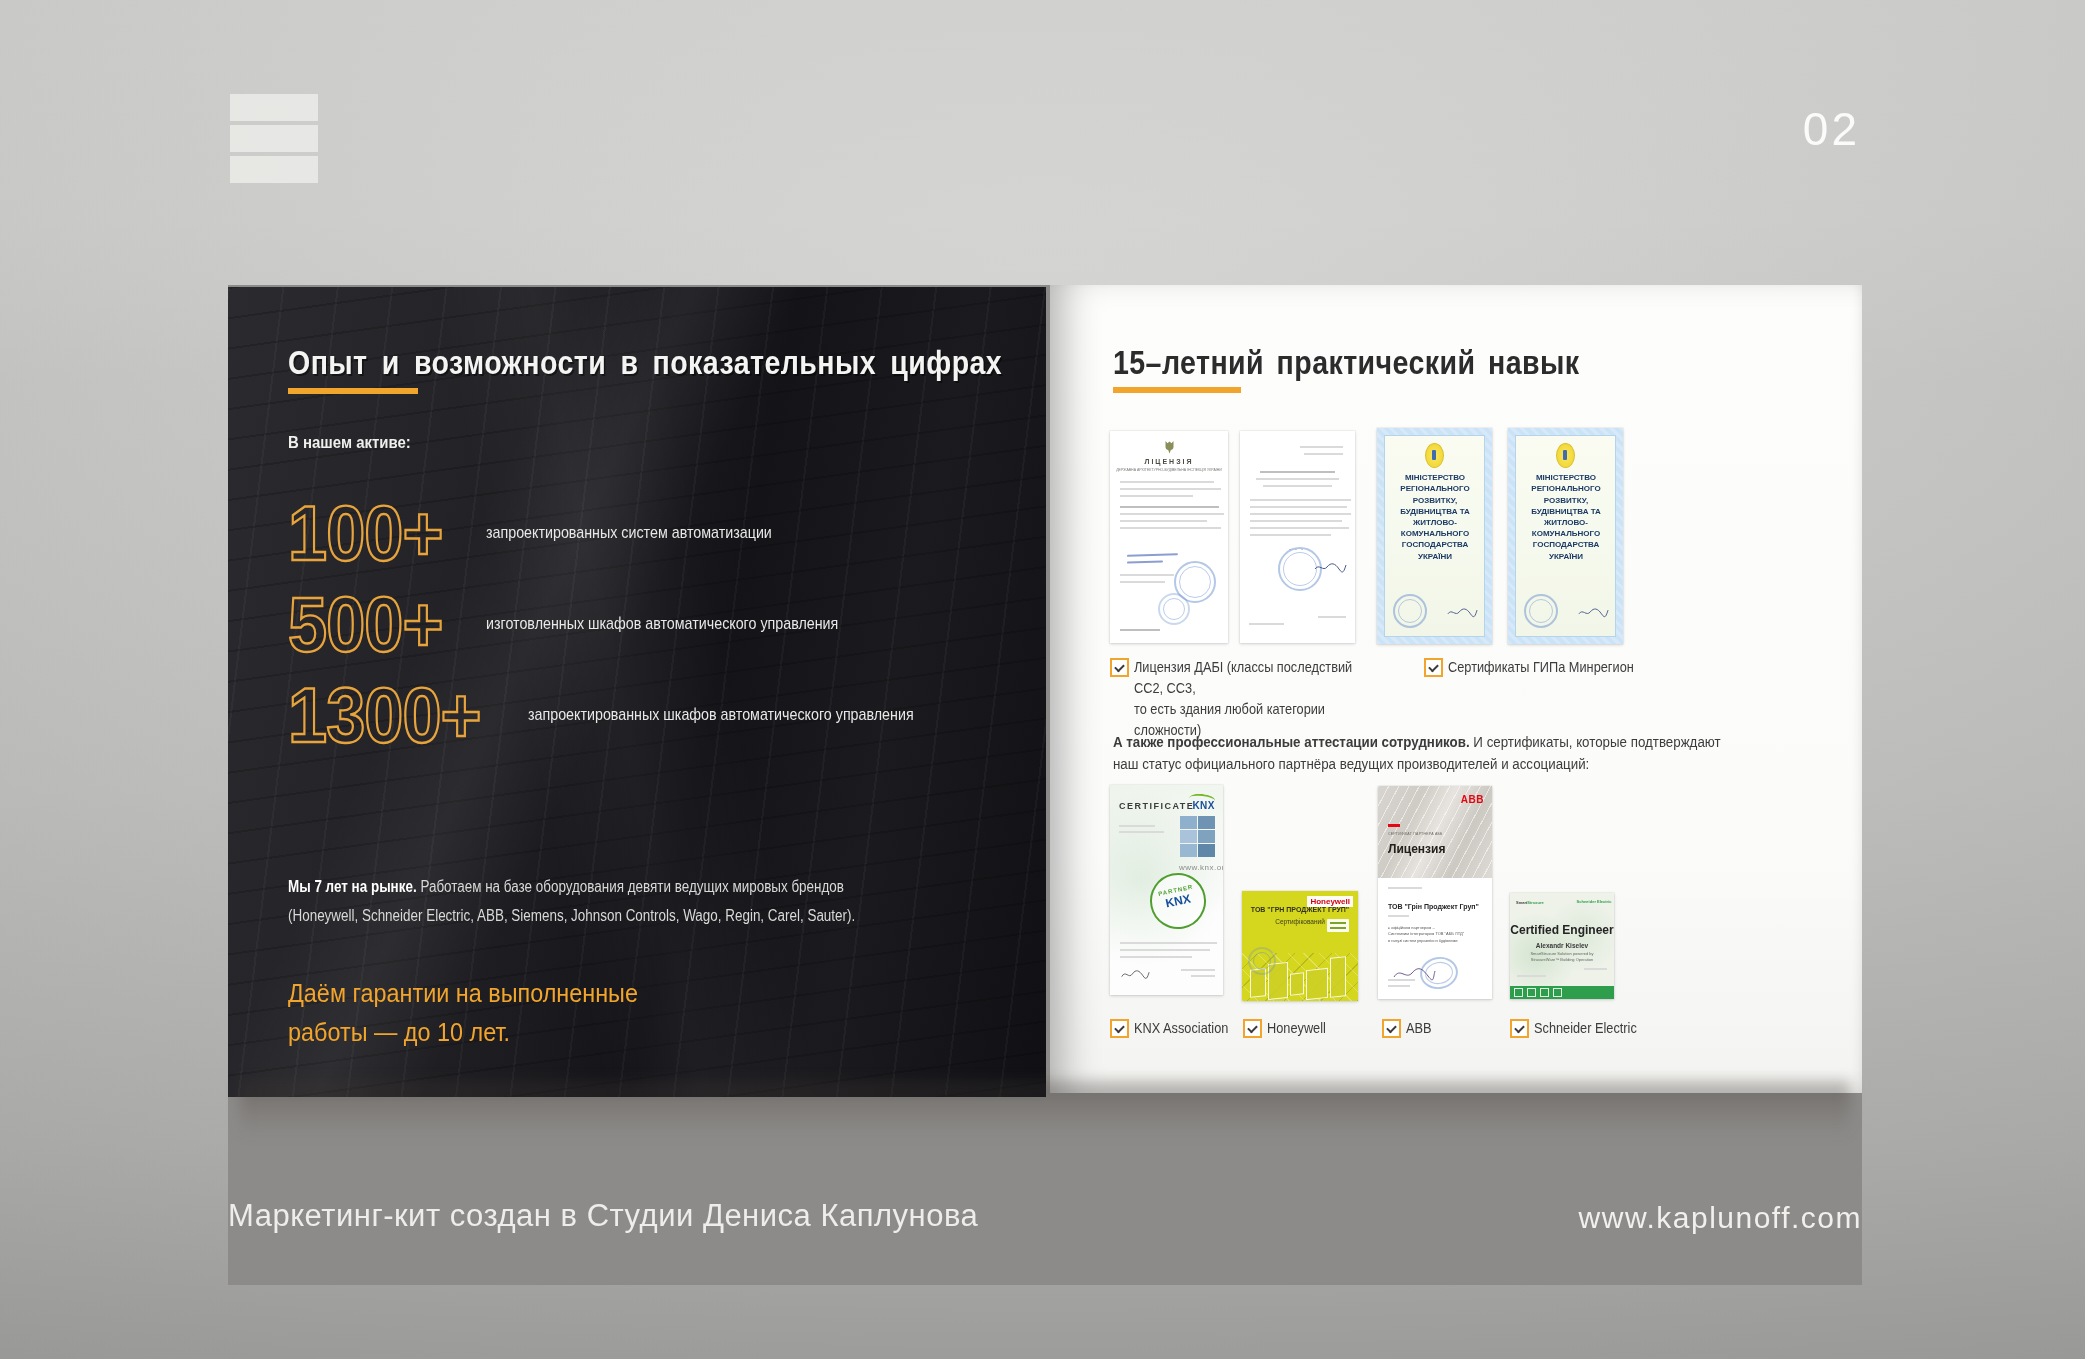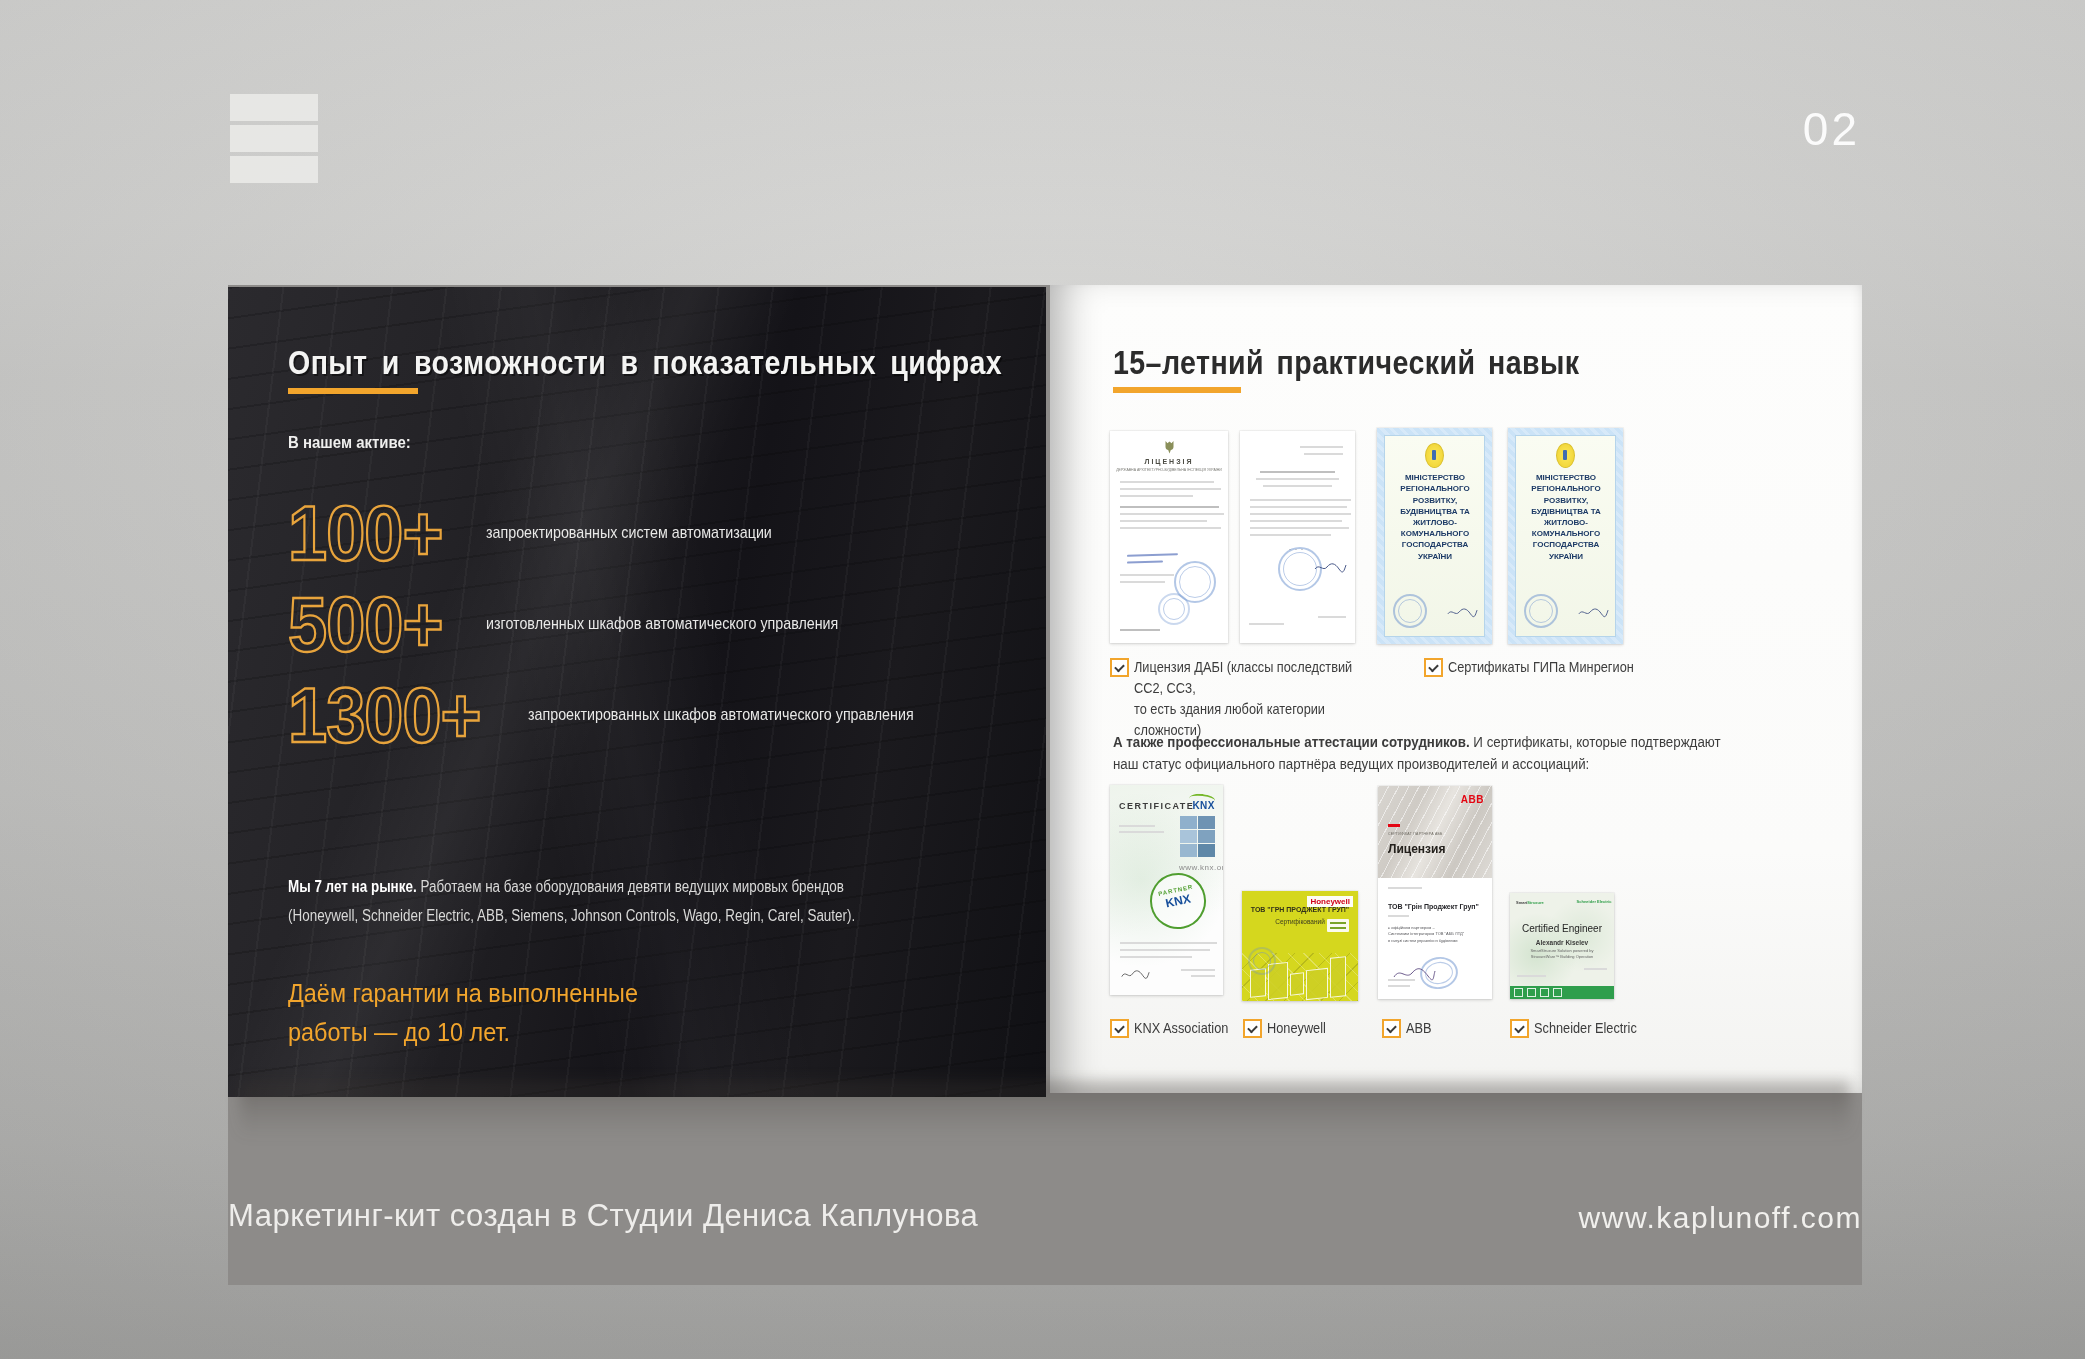--- a/index.html
+++ b/index.html
@@ -123,21 +123,21 @@
   .a-title{position:absolute;left:10px;top:56px;font-size:12px;font-weight:700;color:#23201c;}
   .a-co{margin:14px 10px 0;font-size:7px;font-weight:700;color:#26262a;}
   .a-body{margin:8px 0 0 10px;color:#56565a;line-height:1.55;font-size:8px;}
   
   .c-se{background:
     radial-gradient(circle at 25% 58%,rgba(120,180,120,.22),transparent 42%),
     radial-gradient(circle at 70% 40%,rgba(120,180,120,.14),transparent 38%),#eef2e9;}
   .s-sx{position:absolute;left:6px;top:7px;font-weight:700;color:#3e3e3e;font-size:8px;}
   .s-sx em{font-style:normal;color:#2f9e49;}
   .s-brand{top:6px;font-weight:700;color:#2f9e49;line-height:1.15;font-size:8px;padding-right:5px;}
-  .s-title{margin-top:30px;text-align:center;font-size:10px;font-weight:400;color:#242424;}
+  .s-title{margin-top:30px;text-align:center;font-size:12px;font-weight:700;color:#242424;}
   .s-name{margin-top:5px;text-align:center;font-size:6.5px;font-weight:700;color:#3a3a3a;}
   .s-sub{margin-top:2px;color:#666;line-height:1.5;font-size:8px;}
   .s-band{position:absolute;left:0;right:0;bottom:0;height:13px;background:#2f9e4c;}
   .s-band i{display:inline-block;width:7px;height:7px;border:1px solid rgba(255,255,255,.85);margin:2px 0 0 4px;vertical-align:top;}
   
   .footer-credit{position:absolute;left:228px;top:1198px;font-size:31px;letter-spacing:.5px;color:rgba(252,251,248,.88);}
   .footer-site{position:absolute;right:223px;top:1201px;font-size:30px;letter-spacing:1.5px;color:rgba(252,251,248,.90);}
 </style>
 </head>
 <body>

